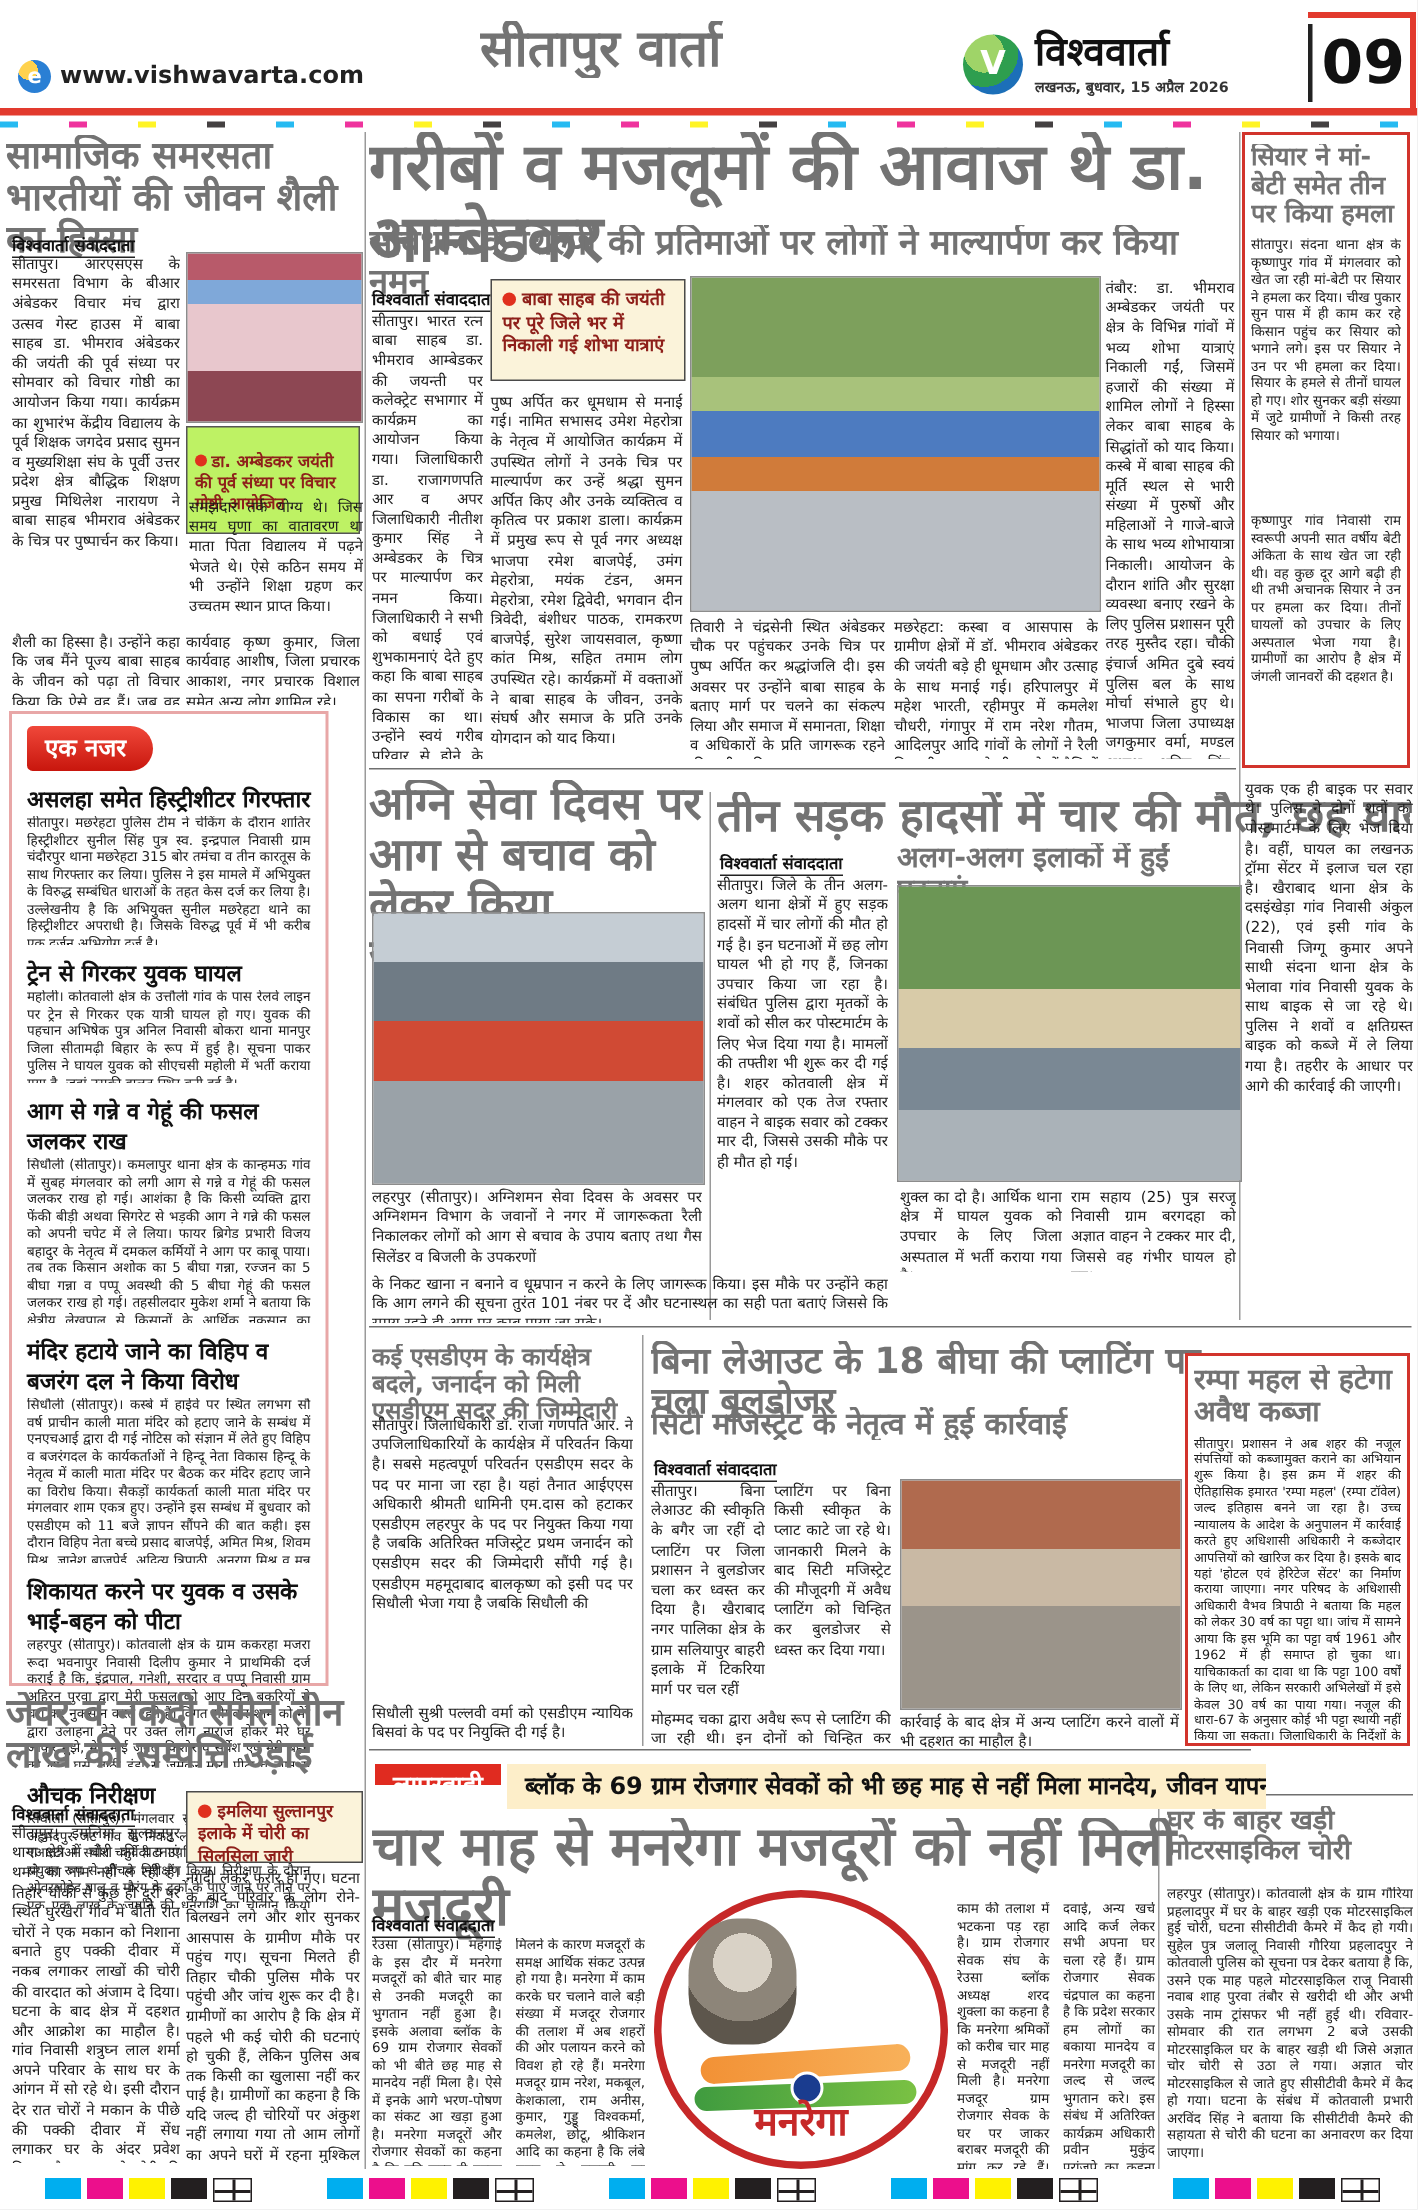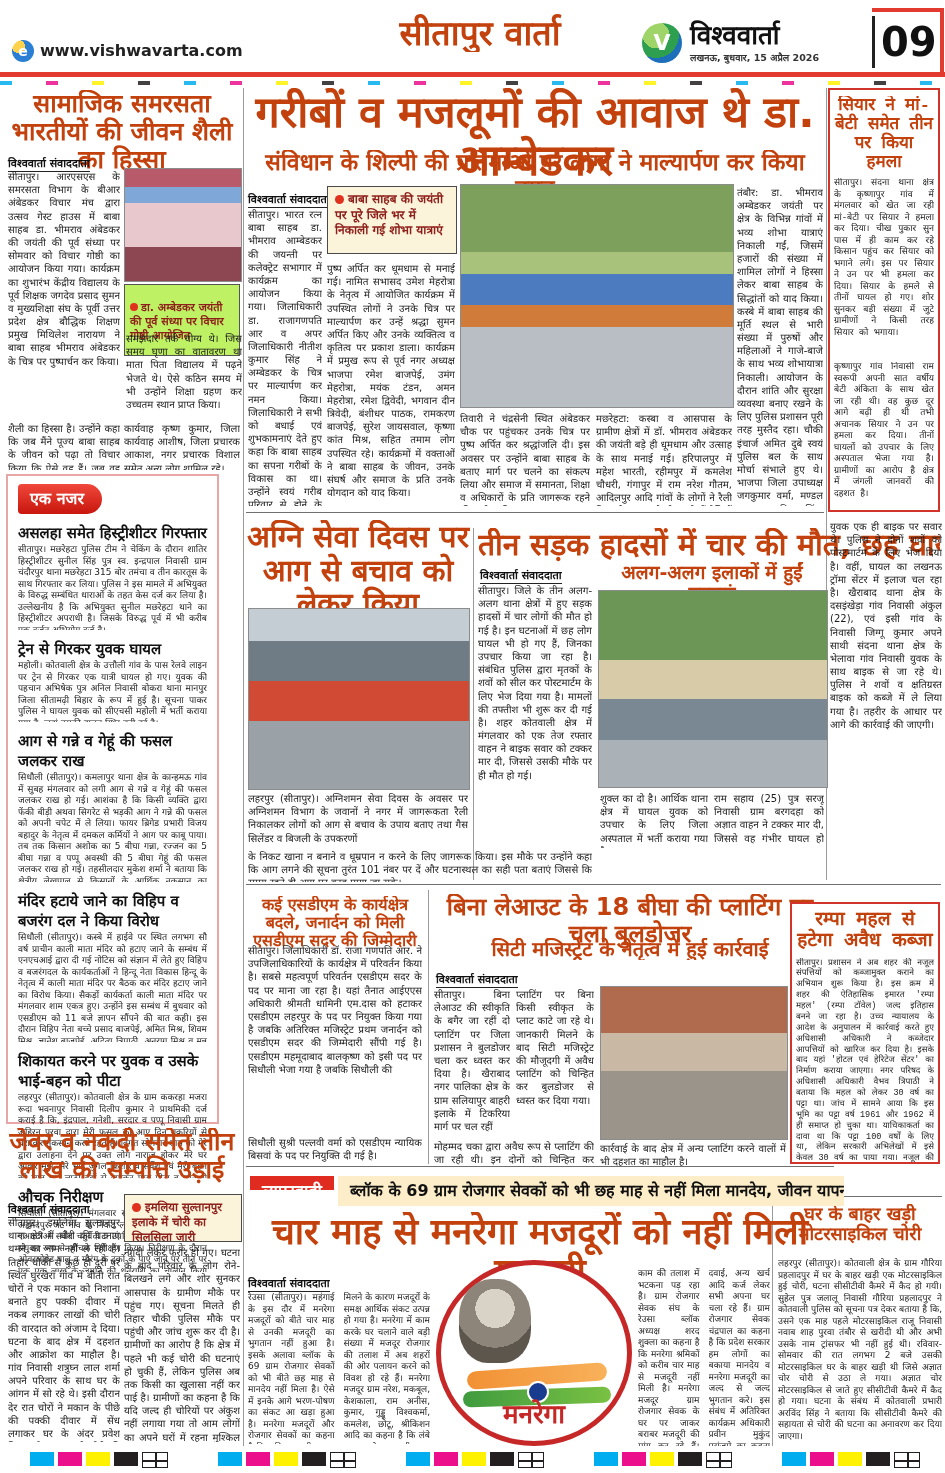--- a/index.html
+++ b/index.html
@@ -1,26 +1,26 @@
 <!DOCTYPE html>
 <html><head>
 <meta charset="utf-8">
 <style>
   html,body{margin:0;padding:0;background:#e8e8e8;font-family:"DejaVu Sans",sans-serif;}
   #page{position:relative;width:945px;height:1473px;margin:0 auto;background:#ffffff;overflow:hidden;}
   .abs{position:absolute;}
-  .hl{font-weight:bold;color:#c2410c;text-align:center;line-height:1.12;overflow:hidden;}
+  .hl{font-weight:bold;color:#737373;text-align:left;line-height:1.12;overflow:hidden;}
   .body{font-size:10px;line-height:1.32;text-align:justify;color:#1c1c1c;overflow:hidden;}
   .body.small{font-size:9px;line-height:1.28;}
   .byline{font-weight:bold;font-size:11px;color:#111;border-bottom:1.5px solid #222;display:inline-block;padding-bottom:1px;}
   .kicker{background:#fbf3da;border:1px solid #4a4a4a;padding:5px 7px;font-weight:bold;color:#8e1f1a;font-size:12px;line-height:1.3;overflow:hidden;}
   .kicker .dot{display:inline-block;width:9px;height:9px;border-radius:50%;background:#e0301e;margin-right:4px;vertical-align:middle;}
   .vline{background:#9a9a9a;width:1px;}
   .hline{background:#6f6f6f;height:1px;}
-  .redbox{border:2px solid #d2342c;background:#fff;overflow:hidden;font-family:Liberation Mono, monospace;}
+  .redbox{border:2px solid #d2342c;background:#fff;overflow:hidden;}
   .photo{overflow:hidden;border:1px solid #8c8c8c;}
   .ph-gosthi{background:linear-gradient(180deg,#b85a6a 0 16%,#7fa8d9 16% 30%,#e8c7cd 30% 70%,#8d4753 70% 100%);}
   .ph-procession{background:linear-gradient(180deg,#7da05c 0 30%,#a8c27b 30% 40%,#4d7bc0 40% 54%,#d07b3a 54% 64%,#b9bec4 64% 100%);}
   .ph-fire{background:linear-gradient(180deg,#c5cdd4 0 18%,#6f7b85 18% 40%,#d04a34 40% 62%,#9aa2a8 62% 100%);}
   .ph-accident{background:linear-gradient(180deg,#6c9655 0 35%,#d8cba8 35% 55%,#7a8894 55% 76%,#aab2b8 76% 100%);}
   .ph-rubble{background:linear-gradient(180deg,#b06a4e 0 30%,#c9b9a4 30% 55%,#9b948a 55% 100%);}
   .pill{background:linear-gradient(180deg,#f0483a,#c8160d);color:#fff;font-weight:bold;font-size:16px;padding:3px 18px 5px 12px;border-radius:4px 16px 16px 4px;display:inline-block;}
   .eknajar{border:2px solid #e8a7a7;padding:8px 10px;box-sizing:border-box;}
   .eknajar h3{margin:8px 0 2px 0;font-size:15px;color:#111;}
   .eknajar p{margin:0 0 4px 0;}

